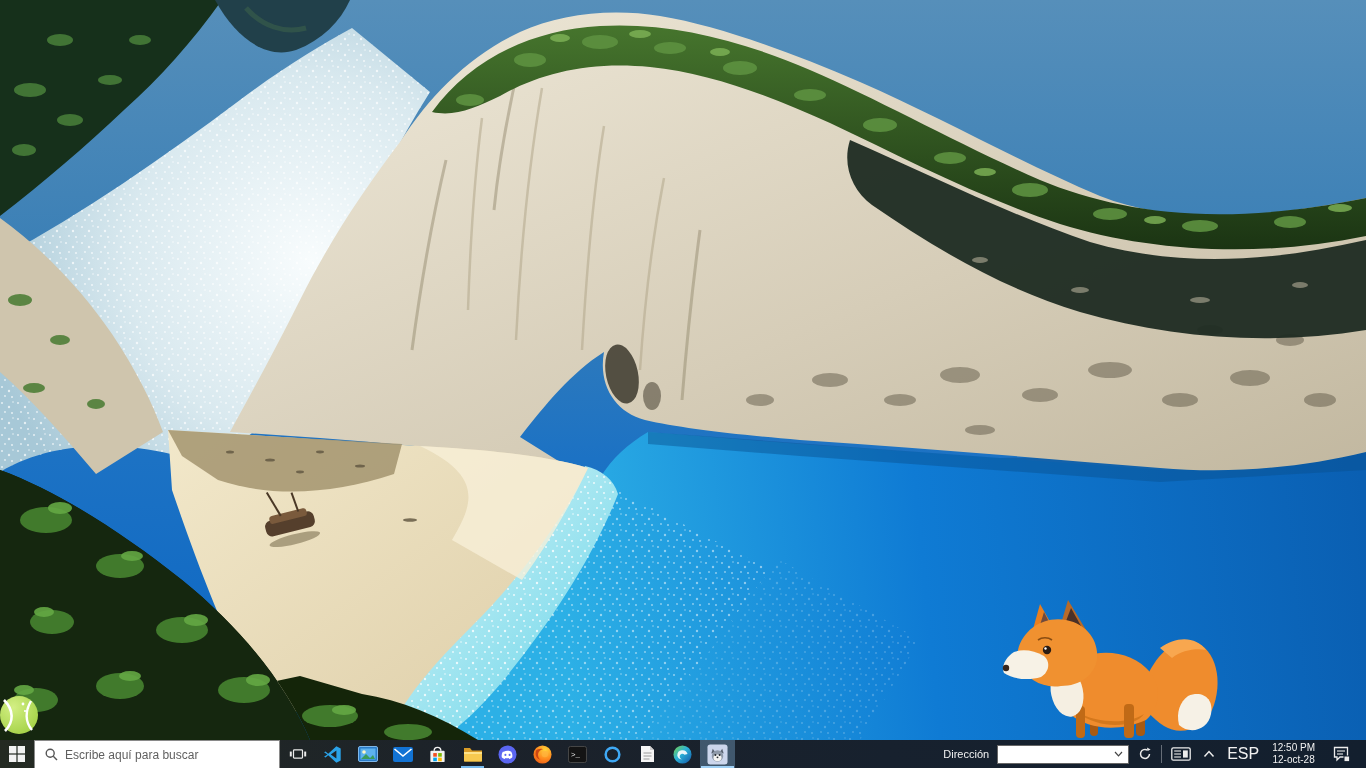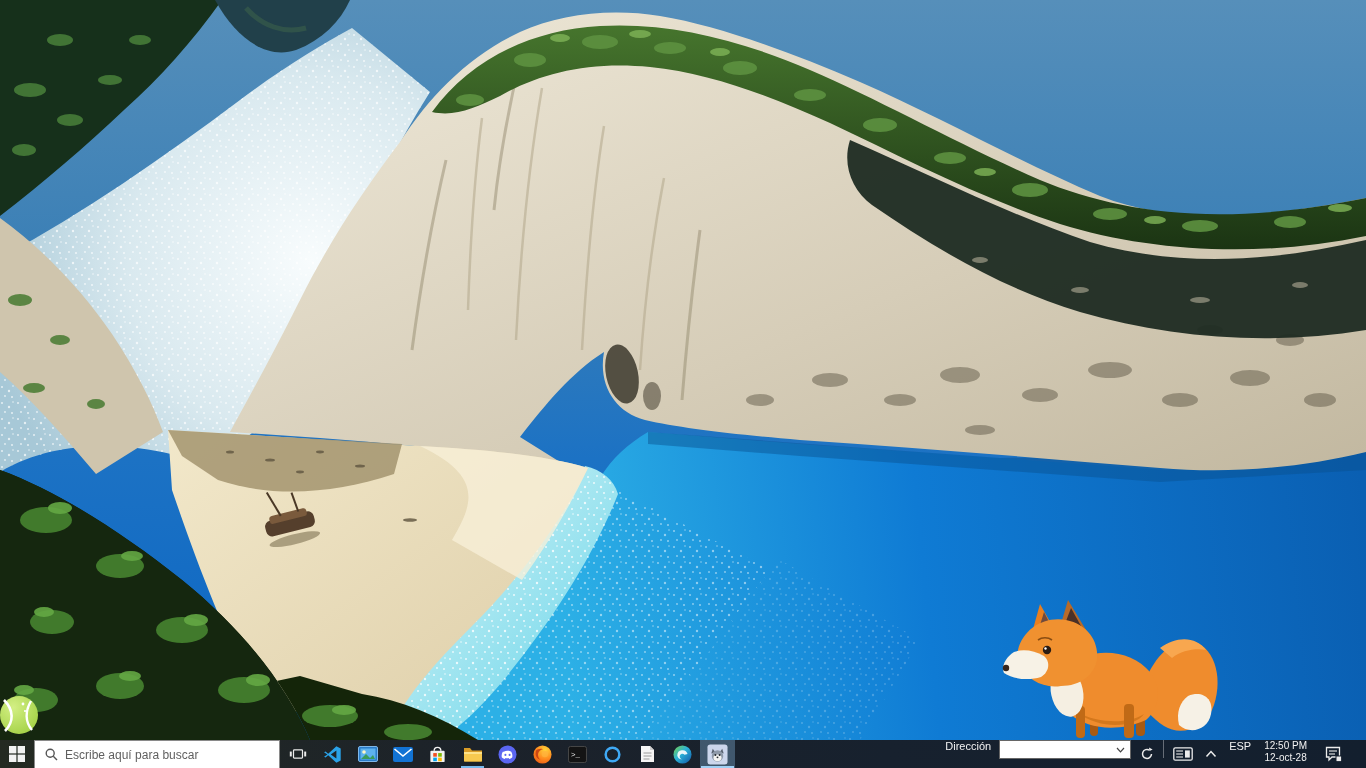--- a/index.html
+++ b/index.html
@@ -14,27 +14,27 @@
   #start-btn{width:34px;}
   #search-box{width:246px;background:#ffffff;border:1px solid #8a8a8a;border-bottom:none;
     display:flex;align-items:center;gap:7px;padding:0 0 0 10px;box-sizing:border-box;}
   #search-box input{border:none;outline:none;flex:1;font-size:12px;color:#4d4d4d;
     font-family:"Liberation Sans",sans-serif;background:transparent;padding:0;}
   #search-box input::placeholder{color:#5f5f5f;opacity:1;}
   .app-cell{width:35px;display:flex;align-items:center;justify-content:center;position:relative;}
   .app-cell .runline{position:absolute;bottom:0;left:6px;right:6px;height:2px;background:#76b9ed;}
   .app-cell.selected{background:rgba(130,175,215,.38);}
   .app-cell.selected .runline{left:1px;right:1px;background:#9fd0f5;}
-  #tray{margin-left:auto;display:flex;align-items:flex-start;gap:6px;padding-right:16px;color:#f2f2f2;}
+  #tray{margin-left:auto;display:flex;align-items:center;gap:6px;padding-right:8px;color:#f2f2f2;}
   #direccion-label{font-size:11px;margin-right:2px;}
   #address-combo{width:132px;height:19px;background:#fff;border:1px solid #666;
     display:flex;align-items:center;justify-content:flex-end;box-sizing:border-box;}
   #address-combo .chev{margin-right:5px;}
   .tray-icon{display:flex;align-items:center;justify-content:center;height:28px;padding:0 3px;}
-  #lang-indicator{font-size:11px;padding:0 3px;}
+  #lang-indicator{font-size:16px;padding:0 3px;}
   #clock{font-size:10px;line-height:12px;text-align:center;padding:0 4px;}
   .sep{width:1px;height:18px;background:rgba(255,255,255,.35);}
 </style>
 </head>
 <body>
 
 <div id="desktop">
 
 <svg id="wallpaper" width="1366" height="740" viewBox="0 0 1366 740">
   <defs>

